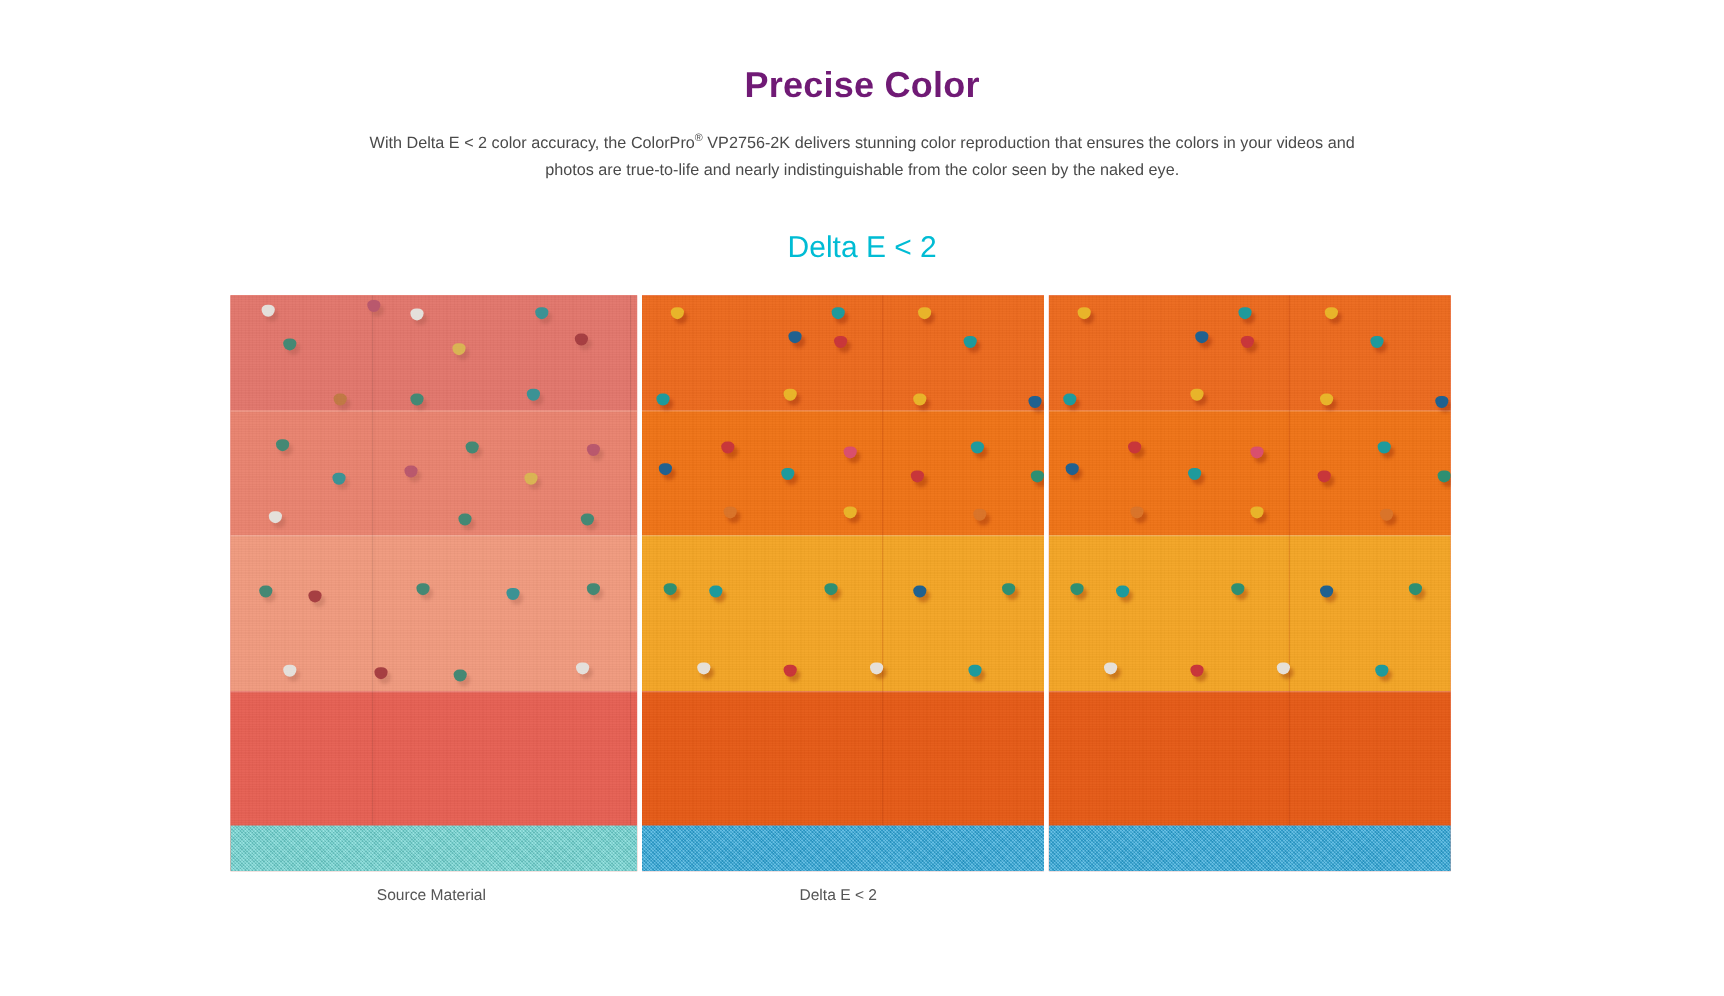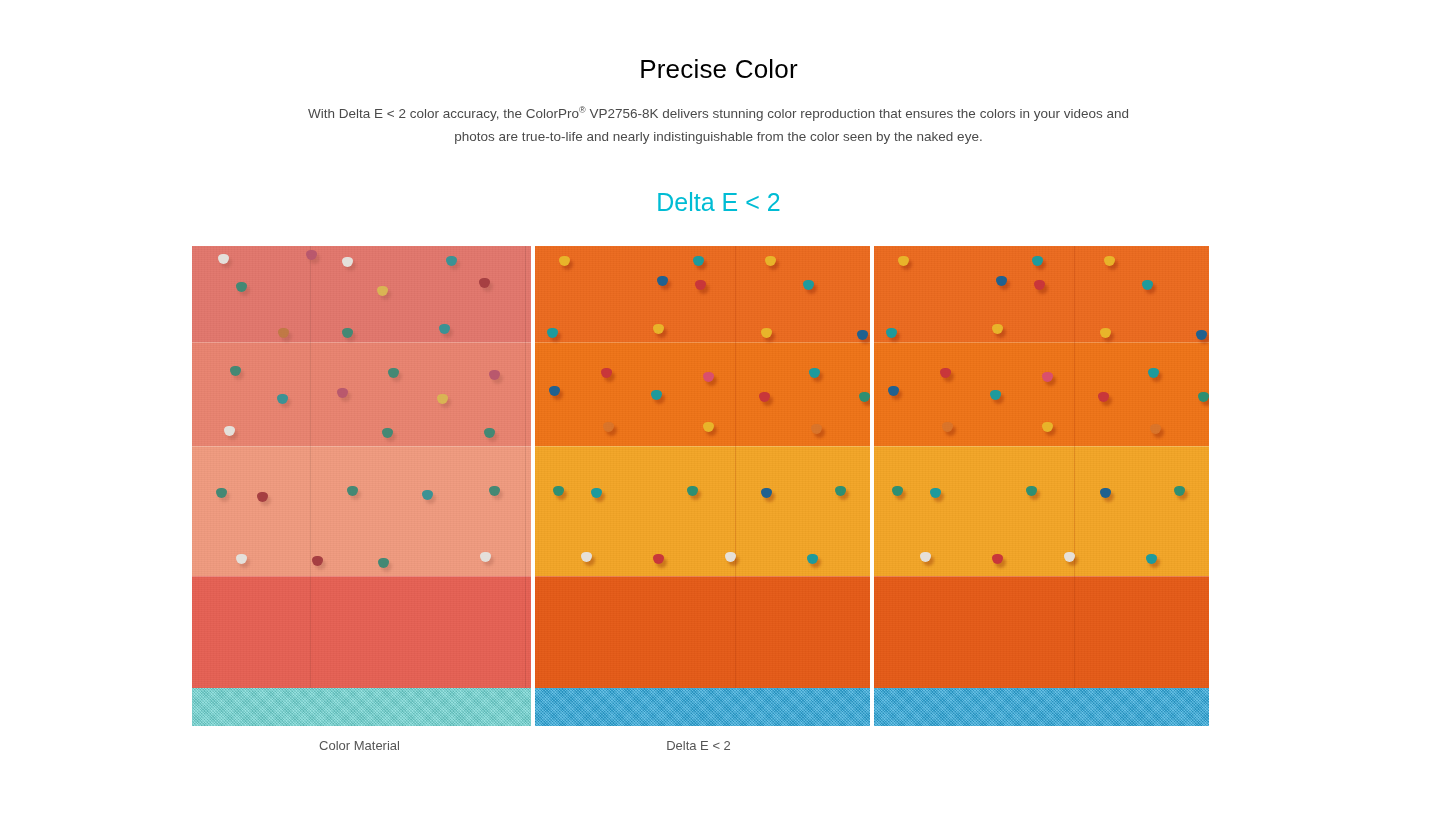--- a/index.html
+++ b/index.html
@@ -14,23 +14,23 @@
   .page {
     position: relative;
     width: 1437px;
     height: 830px;
     background: #ffffff;
   }
 
   
   .header { width: 100%; text-align: center; padding-top: 54px; }
   .page-title {
-    font-size: 26px;
-    font-weight: 400;
-    color: #000000;
+    font-size: 30px;
+    font-weight: 700;
+    color: #701a75;
     letter-spacing: .2px;
     margin: 0 0 18px 0;
     line-height: 1.2;
   }
   .subtitle {
     font-size: 13.5px;
     color: #4a4a4a;
     line-height: 1.68;
     width: 830px;
     margin: 0 auto;
@@ -150,21 +150,21 @@
   .cap-mid   { width: 335px; }
   .cap-right { width: 335px; }
 </style>
 </head>
 <body>
 
 <div class="page">
 
   <div class="header">
     <h1 class="page-title">Precise Color</h1>
-    <p class="subtitle"><span>With Delta E &lt; 2 color accuracy, the ColorPro</span><sup>®</sup><span> VP2756-8K delivers stunning color reproduction that ensures the colors in your videos and photos are true-to-life and nearly indistinguishable from the color seen by the naked eye.</span></p>
+    <p class="subtitle"><span>With Delta E &lt; 2 color accuracy, the ColorPro</span><sup>®</sup><span> VP2756-2K delivers stunning color reproduction that ensures the colors in your videos and photos are true-to-life and nearly indistinguishable from the color seen by the naked eye.</span></p>
     <h2 class="delta-heading">Delta E &lt; 2</h2>
   </div>
 
   <div class="compare">
 
     <div class="panel panel-left pal-dull">
       <div class="band b1"></div>
       <div class="band b2"></div>
       <div class="band b3"></div>
       <div class="band b4"></div>
@@ -293,17 +293,17 @@
           <div class="hold h-green" style="left: 300px; top: 240px;"></div>
           <div class="hold h-white" style="left: 46px; top: 306px;"></div>
           <div class="hold h-red" style="left: 118px; top: 308px;"></div>
           <div class="hold h-white" style="left: 190px; top: 306px;"></div>
           <div class="hold h-teal" style="left: 272px; top: 308px;"></div>
         </div>
     </div>
   </div>
 
   <div class="captions">
-    <div class="caption cap-mid">Color Material</div>
+    <div class="caption cap-mid">Source Material</div>
     <div class="caption cap-right">Delta E &lt; 2</div>
   </div>
 
 </div>
 
 </body></html>

